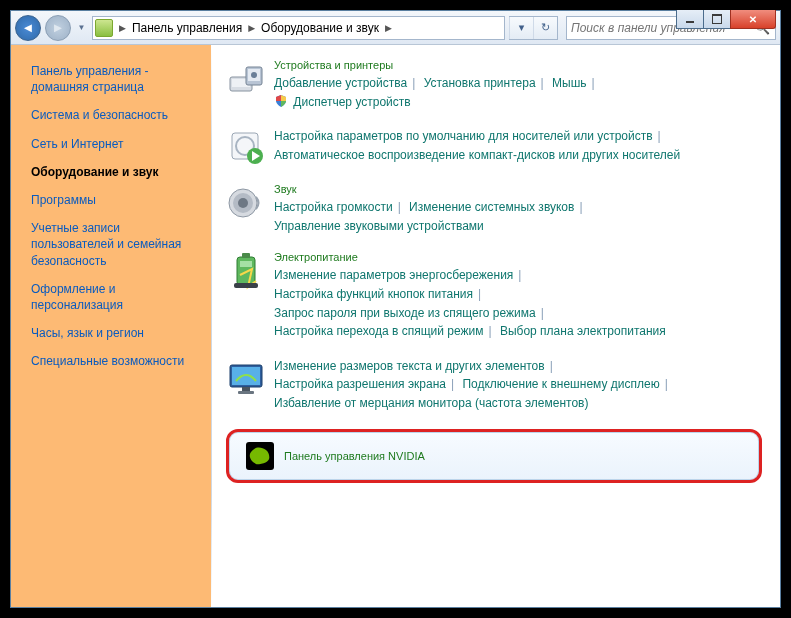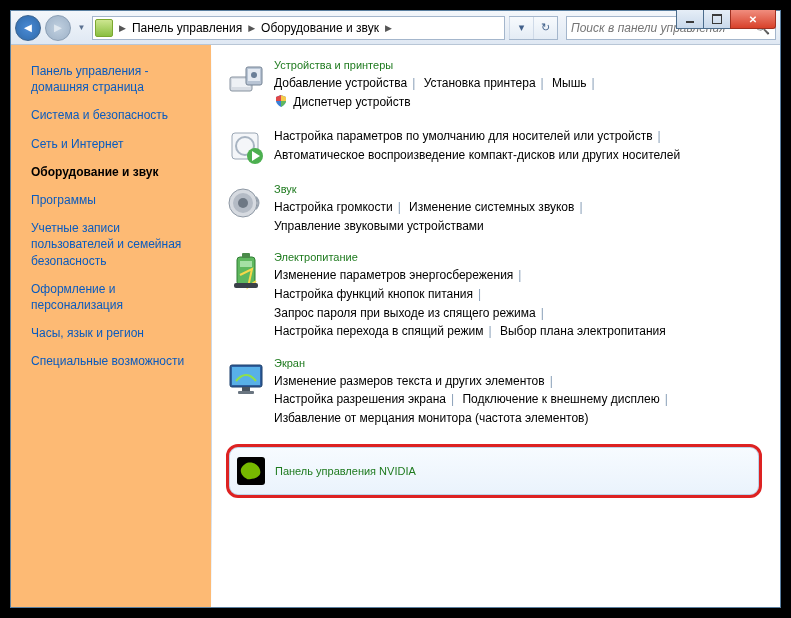--- a/index.html
+++ b/index.html
@@ -35,27 +35,27 @@
   .sidebar a { display:block; color:#0a5bbf; text-decoration:none; font-size:12px; margin-bottom:12px; line-height:1.35; cursor:pointer;}
   .sidebar a.active { color:#000; font-weight:bold; }
   .vsep { width:1px; background:linear-gradient(#fff,#d0d8e2 20%,#d0d8e2 80%,#fff);}
 
   .content { flex:1; padding:14px 18px 14px 14px; overflow-y:auto; }
   .cat { display:flex; margin-bottom:16px; }
   .cat-icon { width:40px; height:40px; margin-right:8px; flex-shrink:0; display:flex; align-items:center; justify-content:center; }
   .cat-body { flex:1; }
   .cat-title { color:#1e7a1e; font-size:11px; margin-bottom:3px; cursor:pointer;}
   .links { line-height:1.55; }
-  .links a { color:#000000; text-decoration:none; cursor:pointer; font-size:12px;text-align:center;}
+  .links a { color:#0f766e; text-decoration:none; cursor:pointer; font-size:12px;text-align:center;}
   .links .sep { color:#8aa0b8; margin:0 5px; }
   .shield { display:inline-flex; width:14px; height:14px; vertical-align:-2px; margin-right:2px;}
   .shield svg { width:14px; height:14px;}
 
   
-  .highlight-wrap { border:3px solid #d22; border-radius:12px; padding:8px 6px; background:linear-gradient(#f7fbff,#eaf3fc); box-shadow:0 0 0 1px #bcd4ea inset; margin-top:4px;}
+  .highlight-wrap { border:3px solid #d22; border-radius:12px; padding:8px 15px; background:linear-gradient(#f7fbff,#eaf3fc); box-shadow:0 0 0 1px #bcd4ea inset; margin-top:4px;}
   .highlight-wrap .cat { margin-bottom:0; align-items:center;}
   .nvidia-icon { width:28px; height:28px; background:#000; border-radius:3px; display:flex; align-items:center; justify-content:center; }
   .nvidia-icon svg { width:22px; height:22px;}
 
   
   .cat-icon svg { width:40px; height:40px; }
 </style>
 </head>
 <body>
 
@@ -196,21 +196,20 @@
         <div class="cat-icon">
           <svg viewBox="0 0 40 40">
               <rect x="4" y="8" width="32" height="22" rx="2" fill="#2e5f9e" stroke="#1a3e6a"></rect>
               <rect x="6" y="10" width="28" height="18" fill="#58b0e8"></rect>
               <path d="M10 24 Q20 12 30 24" fill="none" stroke="#8fe04a" stroke-width="2"></path>
               <rect x="16" y="30" width="8" height="4" fill="#4a5560"></rect>
               <rect x="12" y="34" width="16" height="3" rx="1" fill="#6a7580"></rect>
             </svg>
         </div>
         <div class="cat-body">
-          <div class="cat-title">Экран</div>
           <div class="links">
             <a>Изменение размеров текста и других элементов</a><span class="sep">|</span><br>
             <a>Настройка разрешения экрана</a><span class="sep">|</span>
             <a>Подключение к внешнему дисплею</a><span class="sep">|</span><br>
             <a>Избавление от мерцания монитора (частота элементов)</a>
           </div>
         </div>
       </div>
 
       <div class="highlight-wrap">

